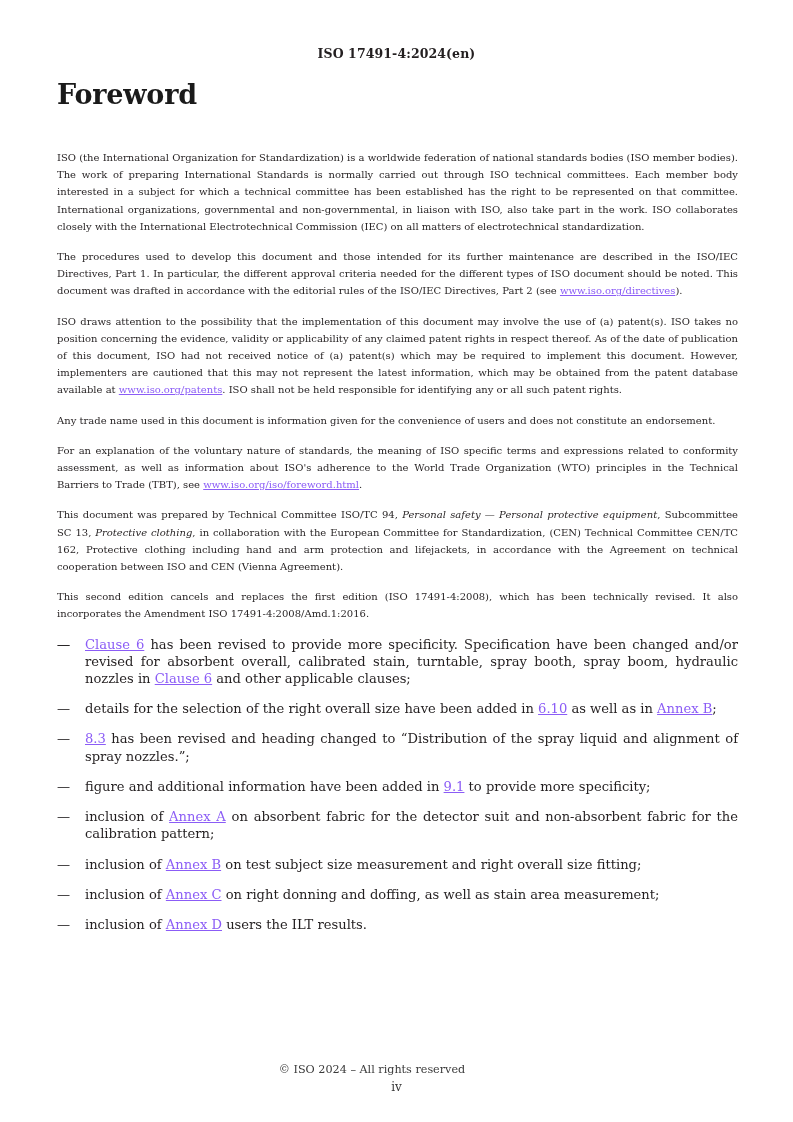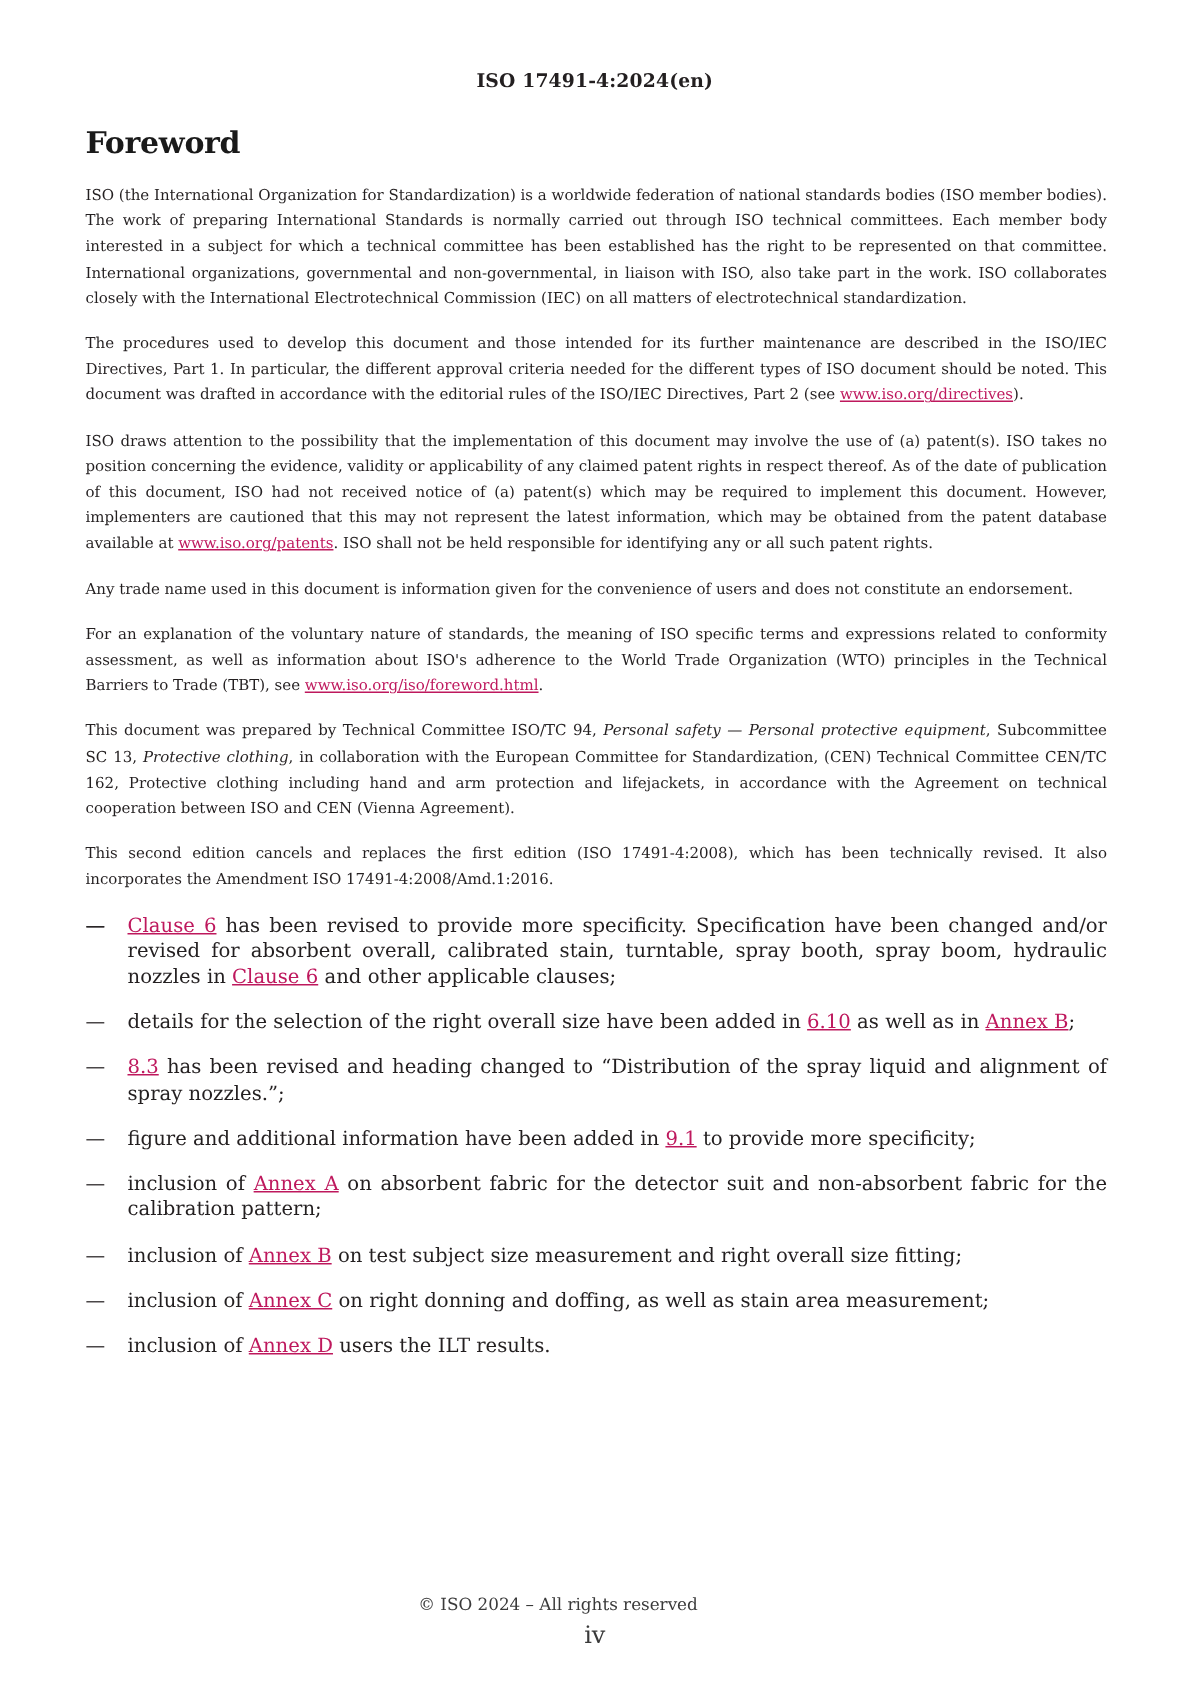--- a/index.html
+++ b/index.html
@@ -40,23 +40,23 @@
   .content {
     position: absolute;
     top: 80px;
     left: 57px;
     width: 681px;
   }
 
   h1.foreword {
     font-family: "DejaVu Serif", "Liberation Serif", serif;
     font-weight: bold;
-    font-size: 20px;
+    font-size: 27px;
     line-height: 30px;
-    margin: 0 0 12px 0;
+    margin: 0 0 39px 0;
     letter-spacing: -0.2px;
     color: #1a1a1a;
   }
 
   p.para {
     font-size: 10px;
     line-height: 17.2px;
     text-align: justify;
     text-justify: inter-word;
     margin: 0 0 13px 0;
@@ -81,21 +81,21 @@
   .list-item .dash {
     position: absolute;
     left: 0;
     top: 0;
     width: 20px;
     text-align: left;
   }
 
   a.xref,
   .xref {
-    color: #be185d;
+    color: #8b5cf6;
     text-underline-offset: 1px;
   }
 
   em, .ital {
     font-style: italic;
   }
 
   .footer {
     position: absolute;
     left: 0;
@@ -106,21 +106,21 @@
     line-height: 15px;
     color: #3a3a3a;
   }
 
   .folio {
     position: absolute;
     left: 0;
     top: 1080px;
     width: 793px;
     text-align: center;
-    font-size: 16px;
+    font-size: 12px;
     color: #3a3a3a;
   }
 </style>
 </head>
 <body>
 
 <div class="page">
 
   <div class="running-head">ISO 17491-4:2024(en)</div>
 

